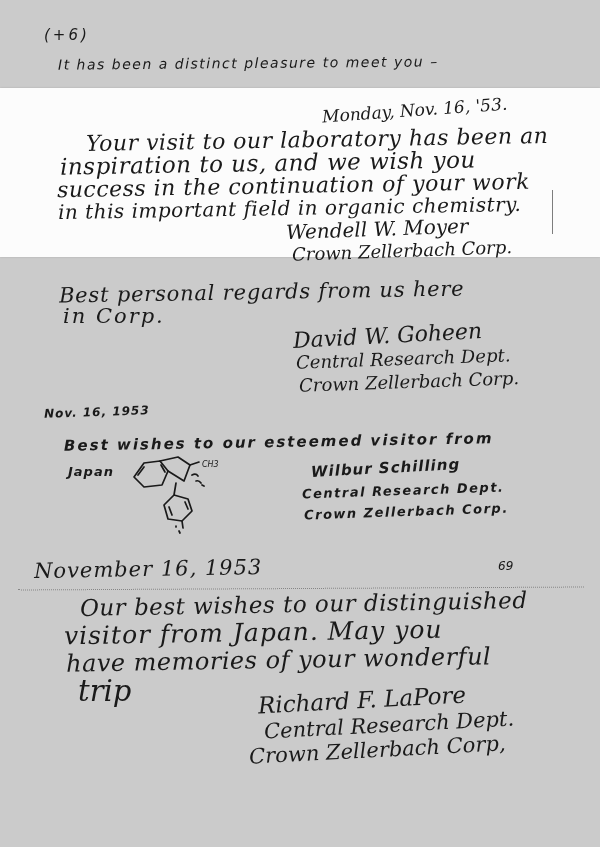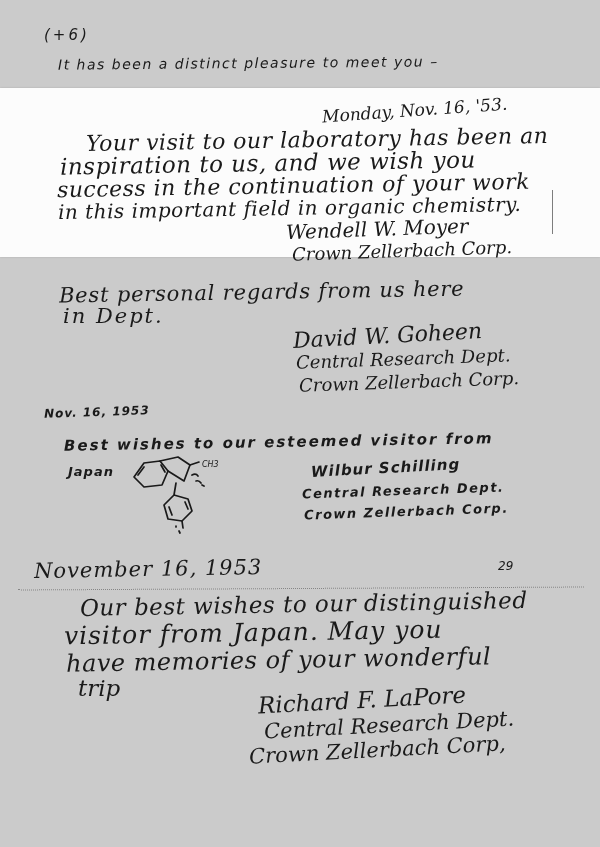--- a/index.html
+++ b/index.html
@@ -57,21 +57,21 @@
   <span class="txt hand" style="left:86px;top:129px;font-size:22px;letter-spacing:0.5px;transform:rotate(-1deg);">Your visit to our laboratory has been an</span>
   <span class="txt hand" style="left:60px;top:152px;font-size:23px;letter-spacing:0.5px;transform:rotate(-1deg);">inspiration to us, and we wish you</span>
   <span class="txt hand" style="left:57px;top:175px;font-size:22px;letter-spacing:0.5px;transform:rotate(-1deg);">success in the continuation of your work</span>
   <span class="txt hand" style="left:58px;top:198px;font-size:20px;letter-spacing:0.5px;transform:rotate(-1deg);">in this important field in organic chemistry.</span>
   <span class="txt hand" style="left:286px;top:219px;font-size:20px;transform:rotate(-2deg);">Wendell W. Moyer</span>
   <span class="txt hand" style="left:292px;top:242px;font-size:18px;transform:rotate(-2deg);">Crown Zellerbach Corp.</span>
 
   <div class="crease-line"></div>
 
   <span class="txt hand" style="left:59px;top:282px;font-size:21px;letter-spacing:0.8px;transform:rotate(-1deg);">Best personal regards from us here</span>
-  <span class="txt hand" style="left:63px;top:306px;font-size:21px;letter-spacing:2px;">in Dept.</span>
+  <span class="txt hand" style="left:63px;top:306px;font-size:21px;letter-spacing:2px;">in Corp.</span>
   <span class="txt hand" style="left:293px;top:325px;font-size:22px;transform:rotate(-3deg);">David W. Goheen</span>
   <span class="txt hand" style="left:296px;top:350px;font-size:18px;transform:rotate(-2deg);">Central Research Dept.</span>
   <span class="txt hand" style="left:299px;top:373px;font-size:18px;transform:rotate(-2deg);">Crown Zellerbach Corp.</span>
 
   <span class="txt print" style="left:44px;top:406px;font-size:12px;letter-spacing:1px;transform:rotate(-2deg);">Nov. 16, 1953</span>
   <span class="txt print" style="left:64px;top:435px;font-size:15px;letter-spacing:2px;transform:rotate(-1deg);">Best wishes to our esteemed visitor from</span>
   <span class="txt print" style="left:60px;top:465px;font-size:13px;letter-spacing:1px;margin-left:8px;">Japan</span>
 
   <svg class="sketch" viewBox="0 0 115 82">
     <path d="M8,22 L18,8 L34,6 L42,16 L36,30 L18,32 Z"></path>
@@ -83,24 +83,24 @@
     <path d="M43,52 L46,60 M59,47 L62,54"></path>
     <path d="M56,66 L57,73 M53,76 l1,2 M50,71 l0,1"></path>
     <text x="76" y="12">CH3</text>
   </svg>
 
   <span class="txt print" style="left:311px;top:461px;font-size:15px;letter-spacing:1px;transform:rotate(-3deg);">Wilbur Schilling</span>
   <span class="txt print" style="left:302px;top:484px;font-size:13px;letter-spacing:1.5px;transform:rotate(-2deg);">Central Research Dept.</span>
   <span class="txt print" style="left:304px;top:505px;font-size:13px;letter-spacing:1.5px;transform:rotate(-2deg);">Crown Zellerbach Corp.</span>
 
   <span class="txt hand" style="left:34px;top:559px;font-size:21px;letter-spacing:1px;transform:rotate(-1deg);">November 16, 1953</span>
-  <span class="txt print" style="left:498px;top:560px;font-size:12px;font-weight:normal;">29</span>
+  <span class="txt print" style="left:498px;top:560px;font-size:12px;font-weight:normal;">69</span>
   <div class="rule-line"></div>
 
   <span class="txt hand" style="left:80px;top:593px;font-size:23px;letter-spacing:0.5px;transform:rotate(-1deg);">Our best wishes to our distinguished</span>
   <span class="txt hand" style="left:64px;top:620px;font-size:25px;letter-spacing:1px;transform:rotate(-1deg);">visitor from Japan. May you</span>
   <span class="txt hand" style="left:66px;top:648px;font-size:24px;letter-spacing:0.5px;transform:rotate(-1deg);">have memories of your wonderful</span>
-  <span class="txt hand" style="left:78px;top:677px;font-size:23px;">trip</span>
+  <span class="txt hand" style="left:78px;top:677px;font-size:29px;">trip</span>
   <span class="txt hand" style="left:258px;top:689px;font-size:23px;transform:rotate(-3deg);">Richard F. LaPore</span>
   <span class="txt hand" style="left:264px;top:715px;font-size:21px;transform:rotate(-3deg);">Central Research Dept.</span>
   <span class="txt hand" style="left:249px;top:740px;font-size:21px;transform:rotate(-3deg);">Crown Zellerbach Corp,</span>
 
 </div>
 
 </body></html>

